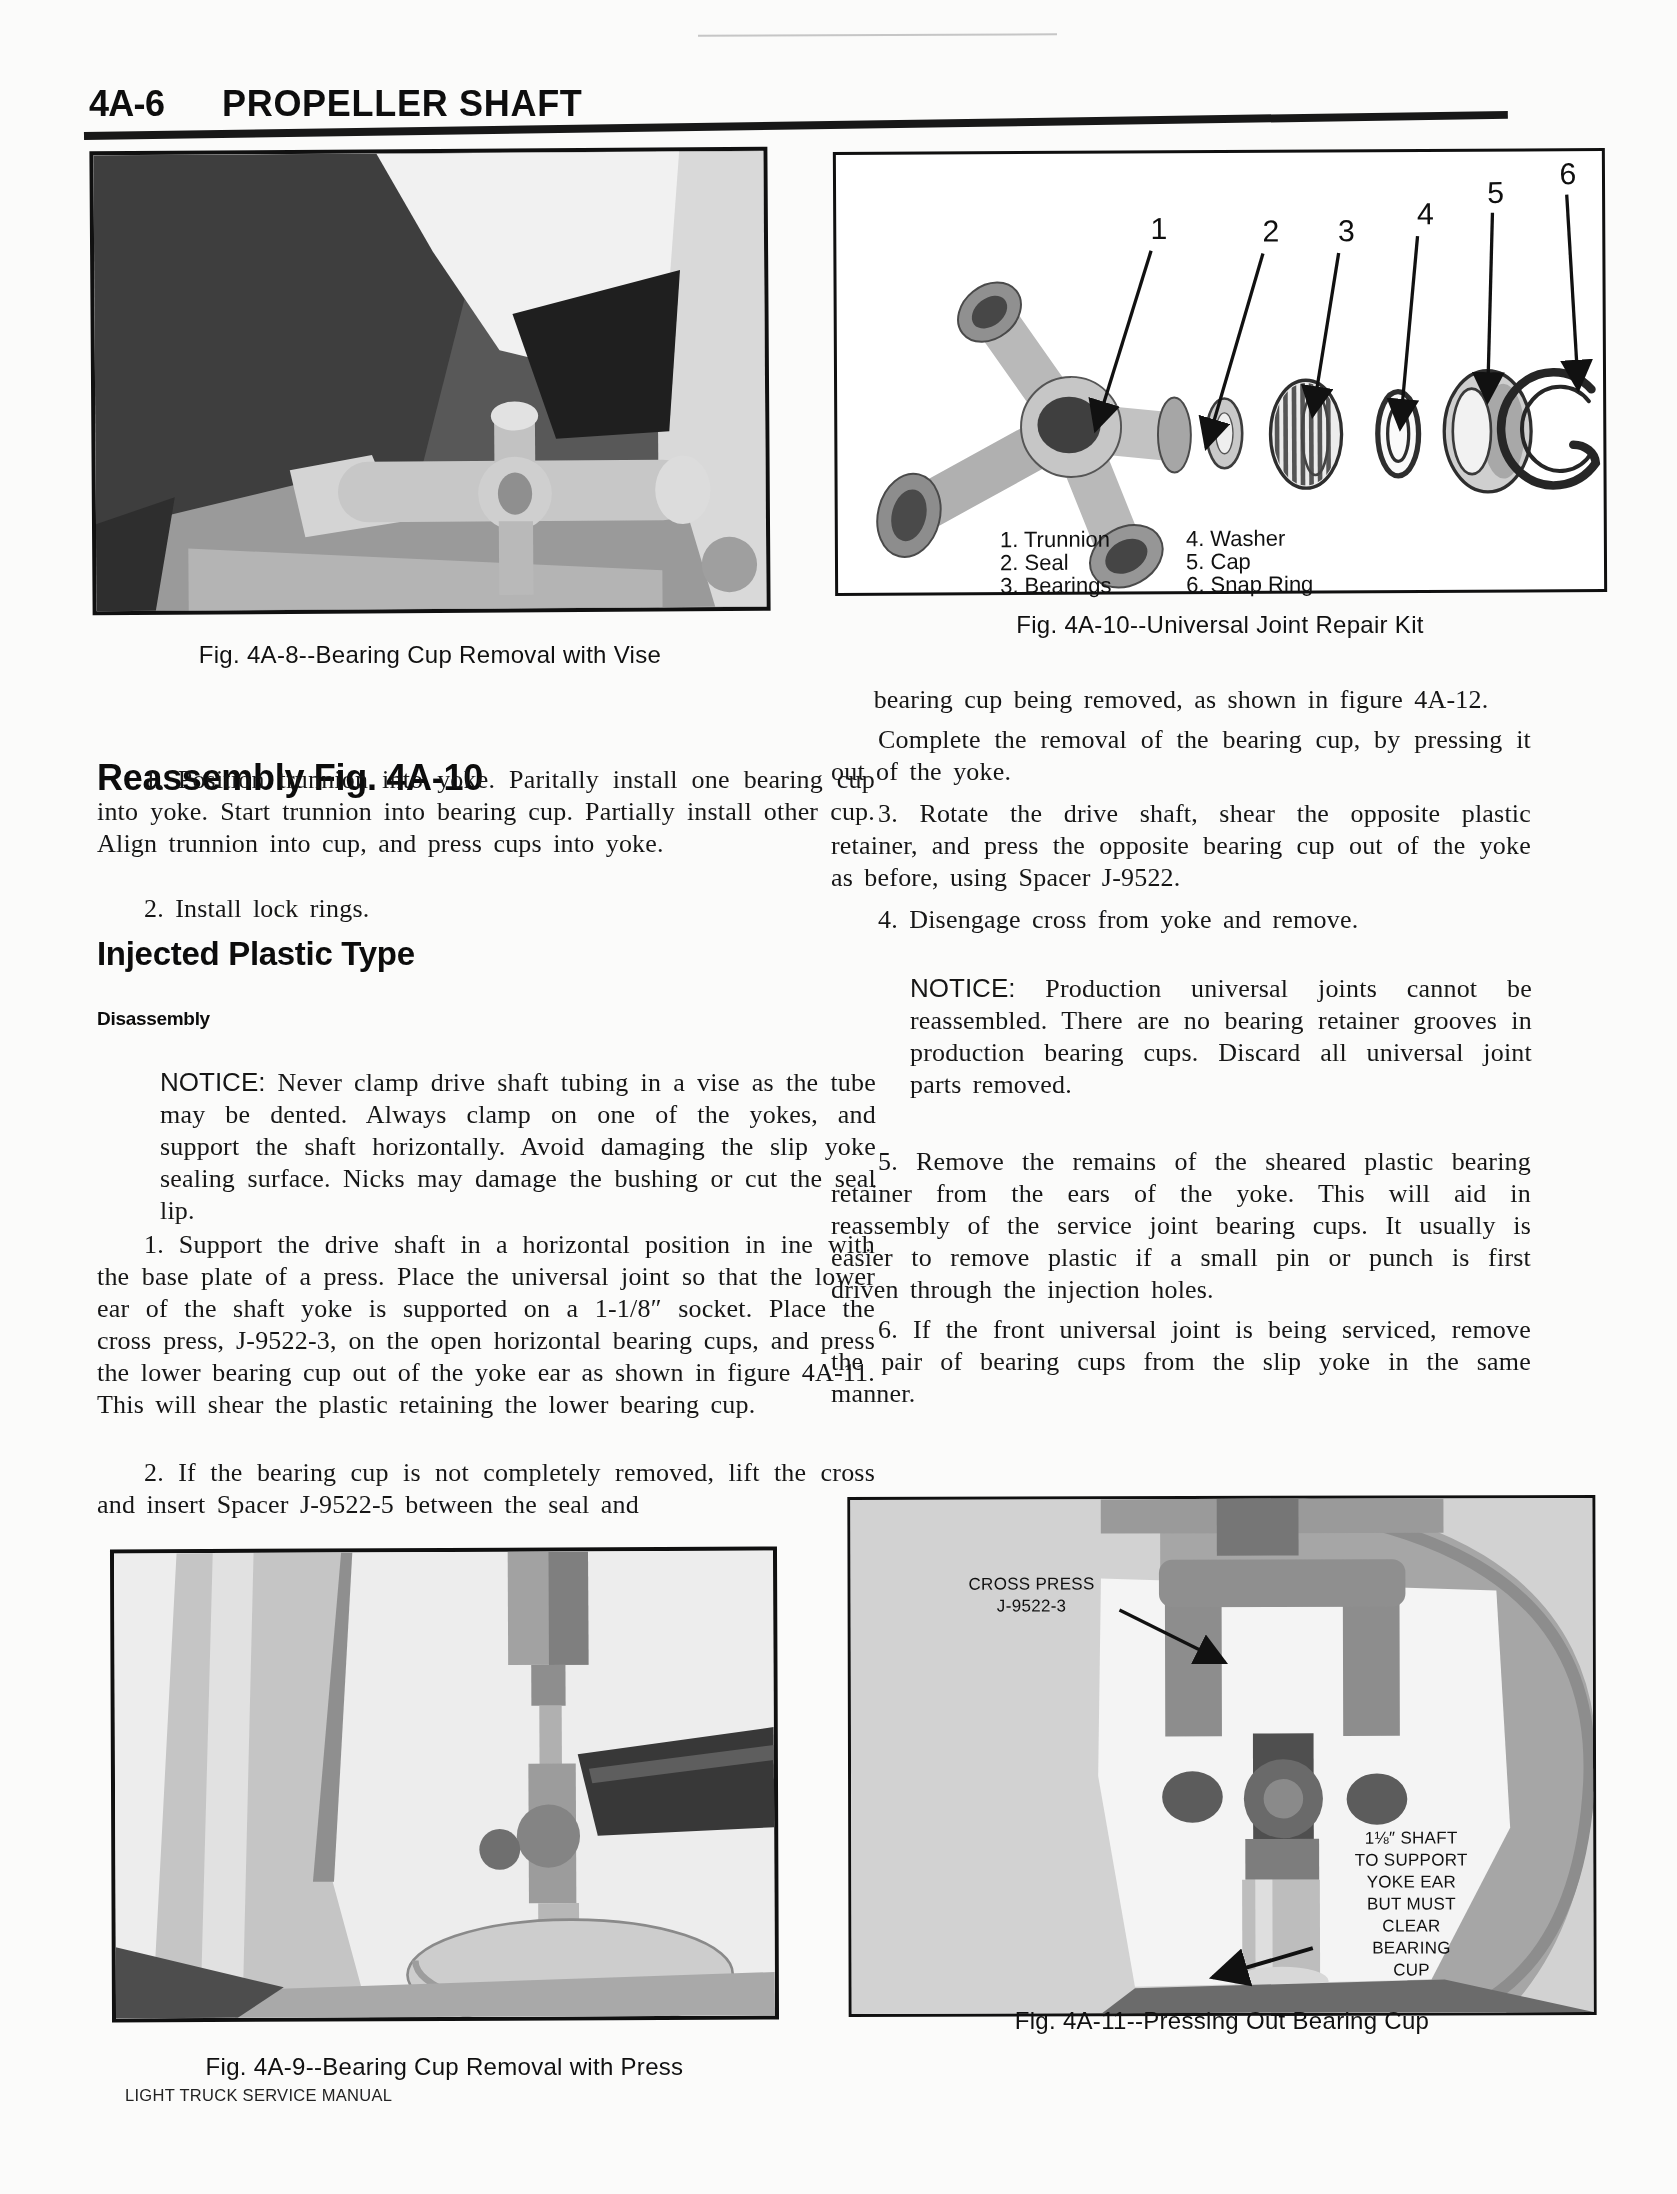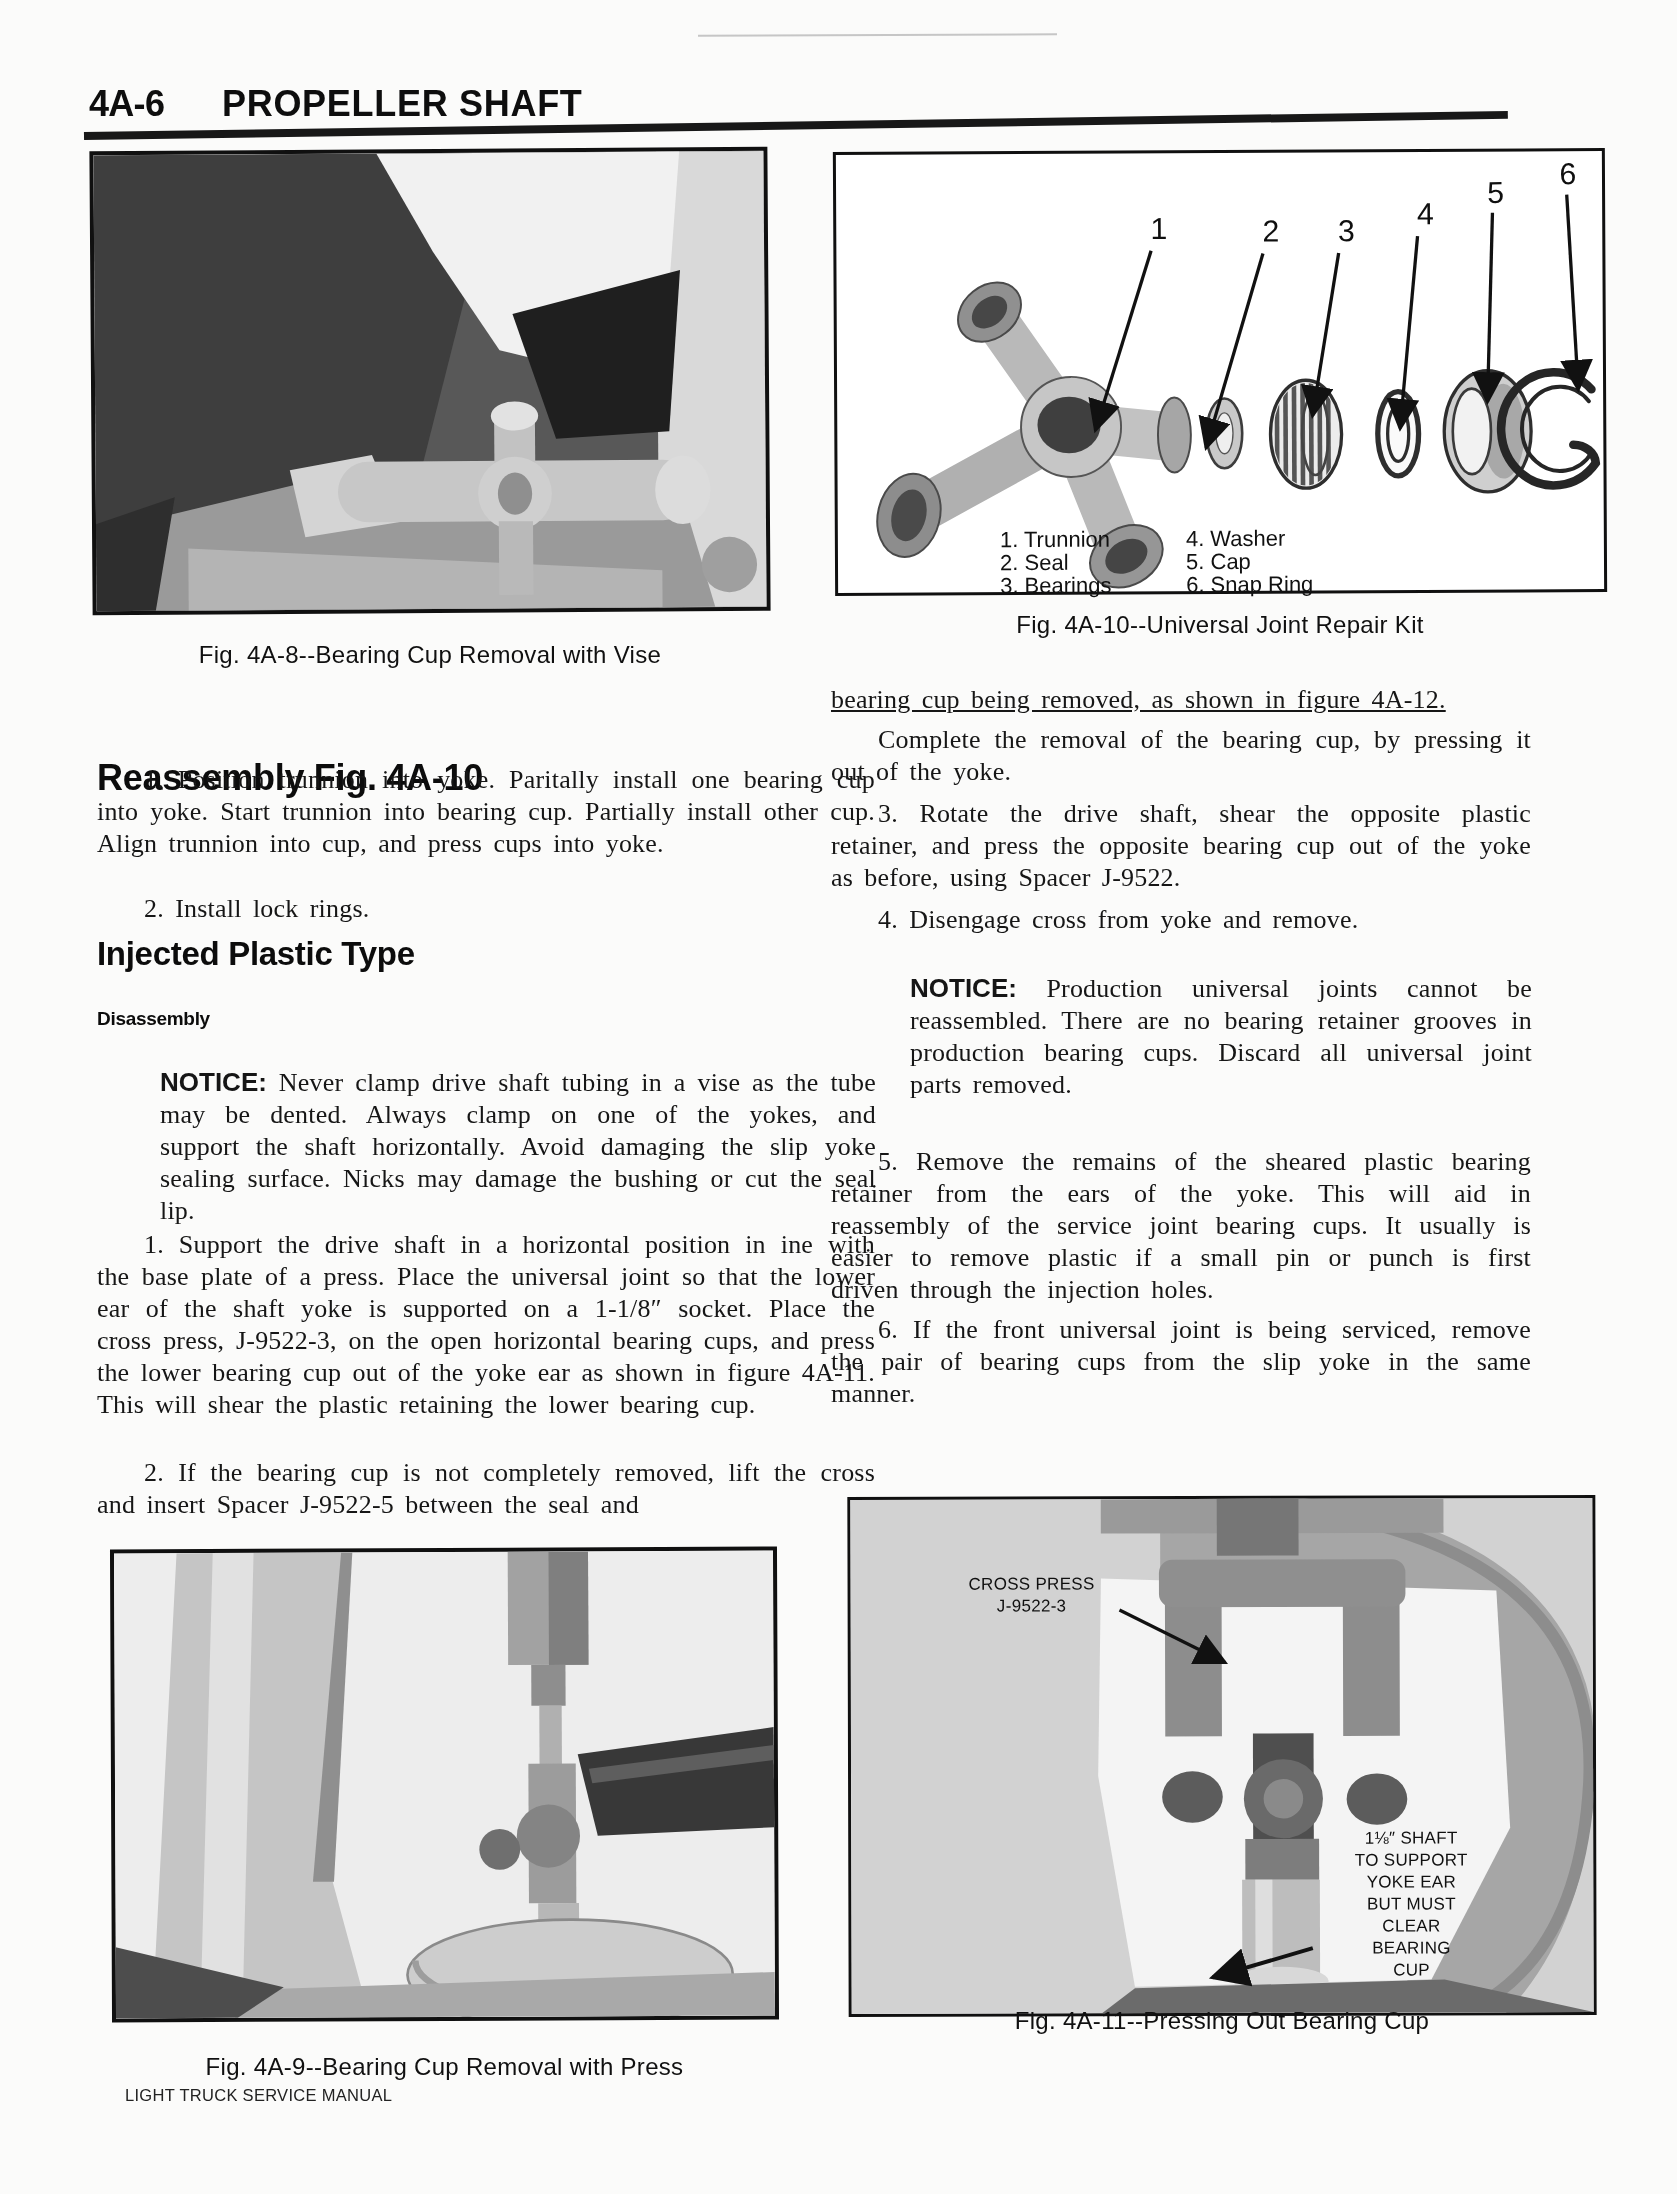--- a/index.html
+++ b/index.html
@@ -7,21 +7,21 @@
        font-family:"Liberation Serif",serif;color:#171717;}
   .abs{position:absolute;}
   .hdr{font-family:"Liberation Sans",sans-serif;font-weight:bold;color:#0e0e0e;letter-spacing:-0.7px;}
   .rule{background:#181818;transform-origin:left center;}
   .figbox{position:absolute;background:#ffffff;border:4px solid #101010;box-sizing:border-box;}
   .cap{position:absolute;font:24px/29px "Liberation Sans",sans-serif;color:#101010;text-align:center;letter-spacing:0.3px;}
   .body-block{position:absolute;font:26px/32px "Liberation Serif",serif;color:#161616;
               text-align:justify;word-spacing:4.6px;letter-spacing:0.2px;}
   .indent{text-indent:47px;}
   .h-bold{position:absolute;font-family:"Liberation Sans",sans-serif;font-weight:bold;color:#0c0c0c;letter-spacing:-0.3px;}
-  .notice-lb{font-family:"Liberation Sans",sans-serif;font-weight:bold;letter-spacing:0;margin-top:24px;}
+  .notice-lb{font-family:"Liberation Sans",sans-serif;font-weight:normal;letter-spacing:0;margin-top:24px;}
   .legend{position:absolute;font:22px/22.4px "Liberation Sans",sans-serif;color:#111;margin-top:22px;}
   .legend div{margin-bottom:0.7px;}
   .phlabel{position:absolute;font:17px/22px "Liberation Sans",sans-serif;color:#101010;text-align:center;letter-spacing:0.3px;}
   .footer{position:absolute;font:16.5px/20px "Liberation Sans",sans-serif;color:#222;letter-spacing:0.3px;}
   svg{display:block;}
 </style>
 </head>
 <body>
 
 <div class="abs hdr" style="left:89px;top:83px;font-size:36px;">4A-6</div>
@@ -146,21 +146,21 @@
 <div class="body-block indent" style="left:97px;top:764px;width:778px;">1. Position trunnion into yoke. Paritally install one bearing cup into yoke. Start trunnion into bearing cup. Partially install other cup. Align trunnion into cup, and press cups into yoke.</div>
 <div class="body-block indent" style="left:97px;top:893px;width:778px;text-align:left;">2. Install lock rings.</div>
 <div class="h-bold" style="left:97px;top:935px;font-size:33px;">Injected Plastic Type</div>
 <div class="h-bold" style="left:97px;top:1008px;font-size:19px;">Disassembly</div>
 <div class="body-block" style="left:160px;top:1066px;width:716px;">
   <span class="notice-lb">NOTICE:</span><span> Never clamp drive shaft tubing in a vise as the tube may be dented. Always clamp on one of the yokes, and support the shaft horizontally. Avoid damaging the slip yoke sealing surface. Nicks may damage the bushing or cut the seal lip.</span>
 </div>
 <div class="body-block indent" style="left:97px;top:1229px;width:778px;">1. Support the drive shaft in a horizontal position in ine with the base plate of a press. Place the universal joint so that the lower ear of the shaft yoke is supported on a 1-1/8″ socket. Place the cross press, J-9522-3, on the open horizontal bearing cups, and press the lower bearing cup out of the yoke ear as shown in figure 4A-11. This will shear the plastic retaining the lower bearing cup.</div>
 <div class="body-block indent" style="left:97px;top:1457px;width:778px;">2. If the bearing cup is not completely removed, lift the cross and insert Spacer J-9522-5 between the seal and</div>
 
-<div class="body-block" style="left:831px;top:684px;width:700px;text-align:left;text-decoration:underline;">bearing cup being removed, as shown in figure 4A-12.</div>
+<div class="body-block" style="left:831px;top:684px;width:700px;text-align:center;">bearing cup being removed, as shown in figure 4A-12.</div>
 <div class="body-block indent" style="left:831px;top:724px;width:700px;">Complete the removal of the bearing cup, by pressing it out of the yoke.</div>
 <div class="body-block indent" style="left:831px;top:798px;width:700px;">3. Rotate the drive shaft, shear the opposite plastic retainer, and press the opposite bearing cup out of the yoke as before, using Spacer J-9522.</div>
 <div class="body-block indent" style="left:831px;top:904px;width:700px;text-align:left;">4. Disengage cross from yoke and remove.</div>
 <div class="body-block" style="left:910px;top:972px;width:622px;">
   <span class="notice-lb">NOTICE:</span><span> Production universal joints cannot be reassembled. There are no bearing retainer grooves in production bearing cups. Discard all universal joint parts removed.</span>
 </div>
 <div class="body-block indent" style="left:831px;top:1146px;width:700px;">5. Remove the remains of the sheared plastic bearing retainer from the ears of the yoke. This will aid in reassembly of the service joint bearing cups. It usually is easier to remove plastic if a small pin or punch is first driven through the injection holes.</div>
 <div class="body-block indent" style="left:831px;top:1314px;width:700px;">6. If the front universal joint is being serviced, remove the pair of bearing cups from the slip yoke in the same manner.</div>
 
 <div class="figbox" style="left:111px;top:1548px;width:667px;height:473px;transform:rotate(-0.25deg);">

